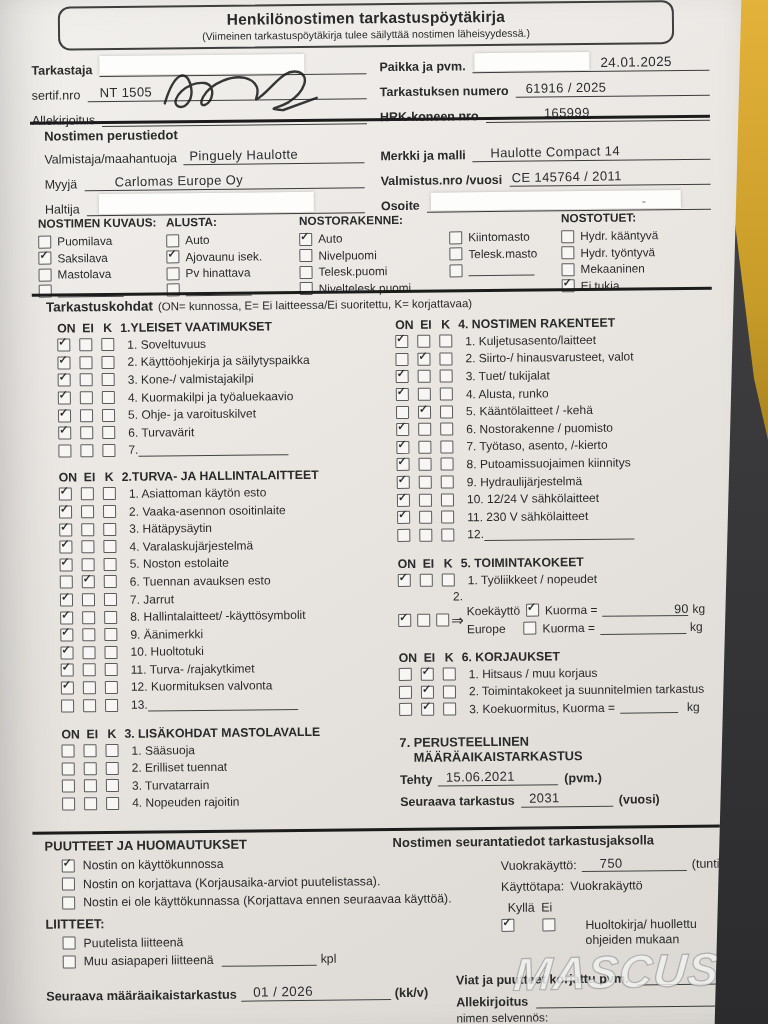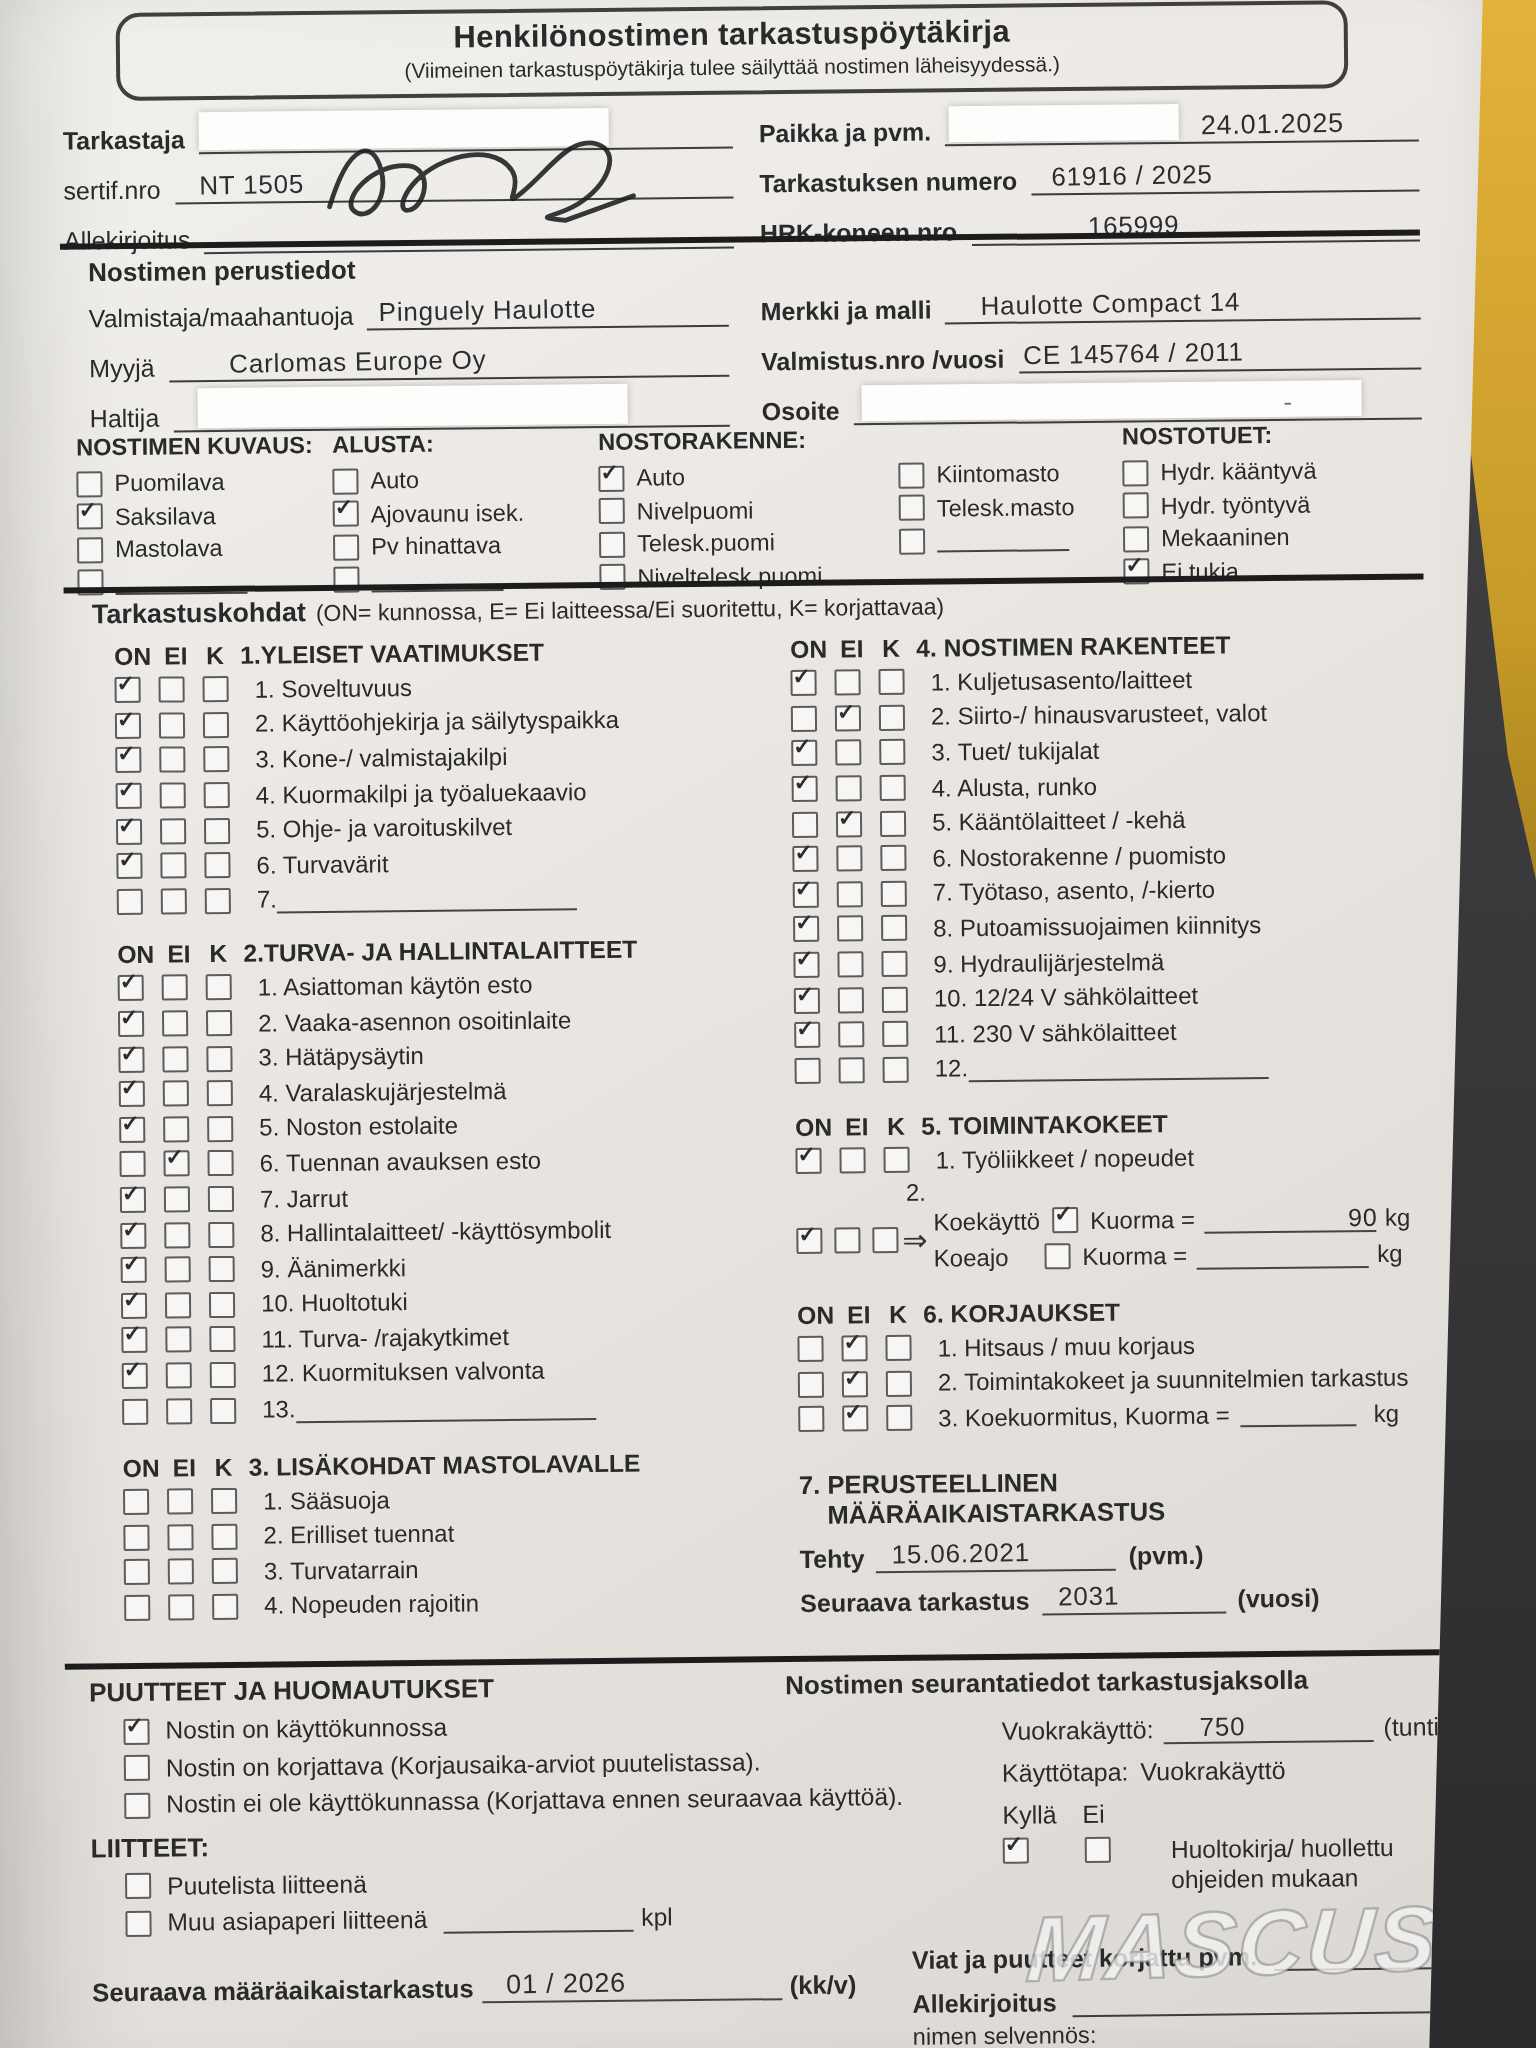--- a/index.html
+++ b/index.html
@@ -93,21 +93,21 @@
   .chk-row .box{margin-right:8px;}
   #liitteet-head{margin-top:4px;}
   .next-row{display:flex;align-items:flex-end;height:24px;margin-top:8px;font-size:12.8px;font-weight:bold;}
   .next-line{display:inline-block;width:150px;border-bottom:1.3px solid #444;position:relative;height:17px;margin:0 4px;}
 
   #br{position:absolute;left:388px;top:836px;width:340px;}
   .tr-row{display:flex;align-items:flex-end;font-size:12.5px;height:21px;}
   .ind{margin-left:108px;}
   .tr-line{display:inline-block;width:105px;border-bottom:1.3px solid #444;position:relative;height:15px;margin:0 5px;}
   .yn-head{margin-left:108px;margin-top:7px;font-size:12.5px;height:16px;display:flex;}
-  .yn-head span:first-child{width:40px;}
+  .yn-head span:first-child{width:40px;text-align:center;}
   .yn-row{display:flex;margin-left:108px;align-items:flex-start;margin-top:2px;}
   .yn-row .box{margin-right:28px;}
   .yn-label{font-size:12.3px;line-height:15px;margin-left:2px;}
   #viat-block{margin-top:16px;margin-left:62px;}
   .vb-row{display:flex;align-items:flex-end;height:22px;font-size:12.6px;}
   .vb-row .lbl{font-weight:bold;margin-right:8px;white-space:nowrap;}
   .vb-line{flex:1;border-bottom:1.4px solid #3c3c3c;height:16px;max-width:180px;}
   .vb-small{font-size:11.8px;height:16px;}
 
   #watermark{position:absolute;left:508px;top:948px;font-size:46px;font-weight:bold;font-style:italic;
@@ -668,21 +668,21 @@
           <div class="ft-row">
             <span>Koekäyttö</span>
             <span class="box">
                   <span class="ck">✓</span>
                 </span>
             <span>Kuorma =</span>
             <span class="ft-line"><span class="hand">90</span></span>
             <span class="cl-suffix">kg</span>
           </div>
           <div class="ft-row">
-            <span>Koeajo</span>
+            <span>Europe</span>
             <span class="box" style="margin-left:18px;"></span>
             <span>Kuorma =</span>
             <span class="ft-line"><span class="hand"></span></span>
             <span class="cl-suffix">kg</span>
           </div>
         </div>
       </div>
     </div>
 
     <div id="sec6">

